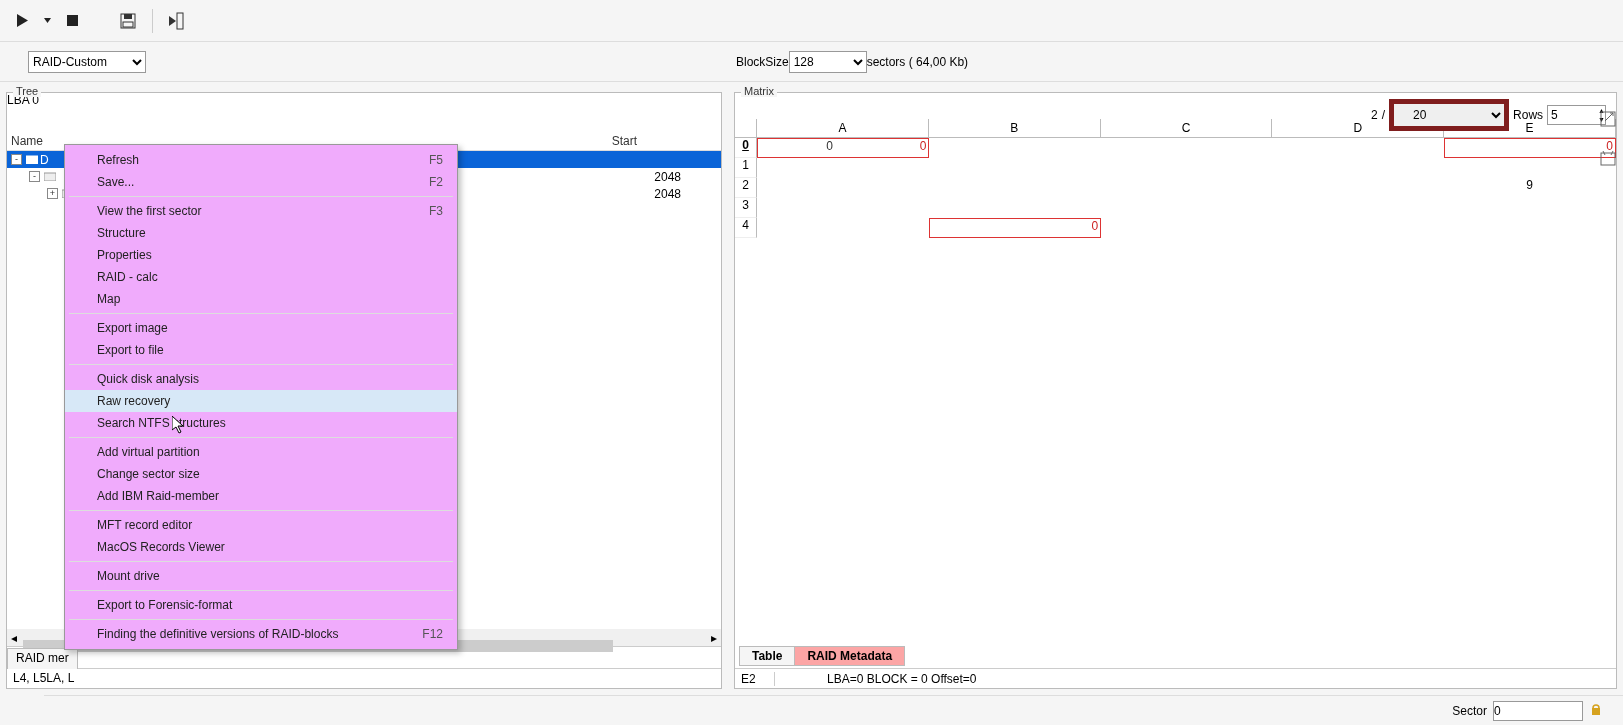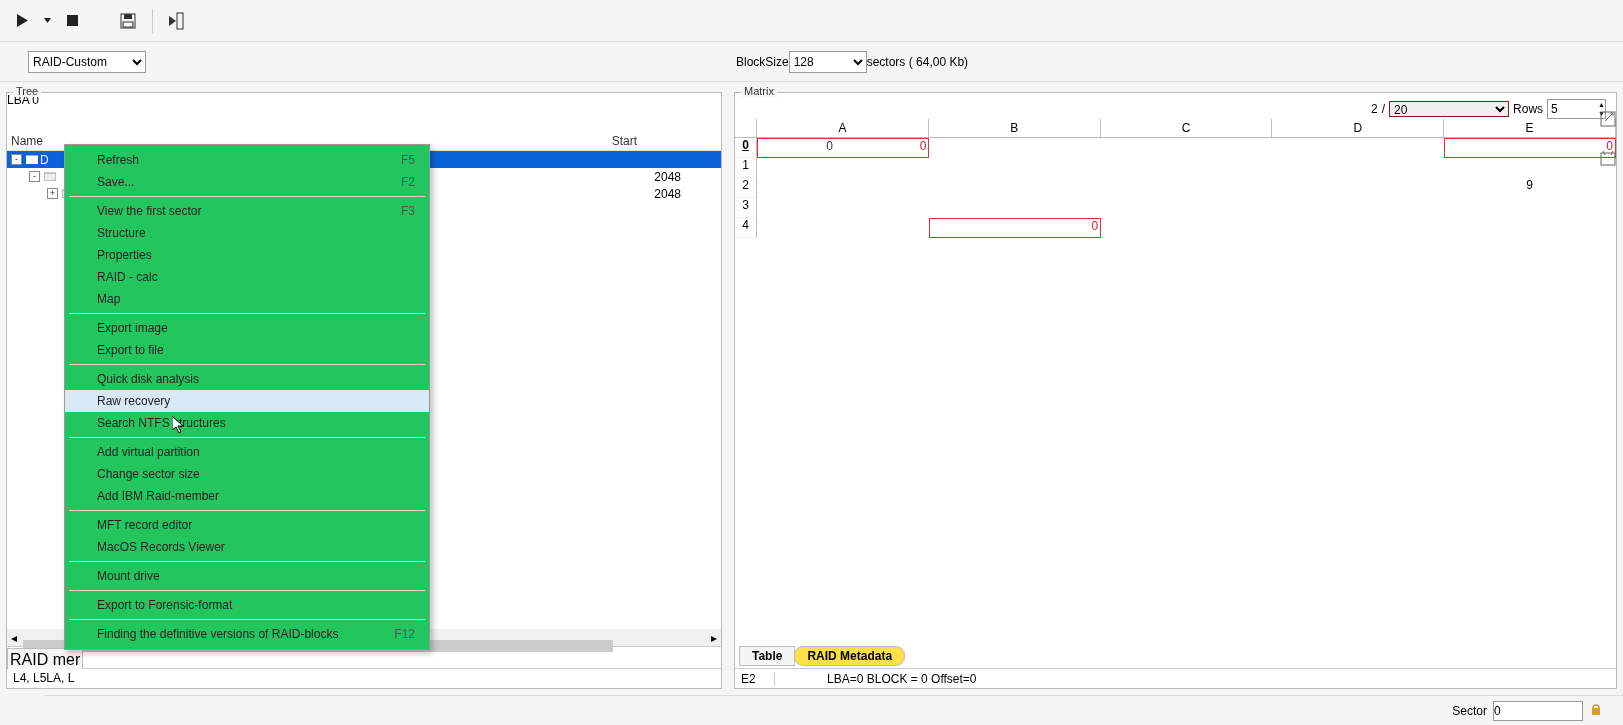--- a/index.html
+++ b/index.html
@@ -27,26 +27,26 @@
 .tree-cols .col-start { width: 180px; text-align:right; padding-right:40px;}
 .tree-body { flex: 1; overflow: auto; position: relative; }
 .tree-row { height: 17px; display: flex; align-items: center; font-size: 12px; }
 .tree-row.selected { background: #0a64d8; color: #fff; }
 .tree-row .indent { display:inline-block;}
 .tree-row .exp { width: 11px; height: 11px; border: 1px solid #888; display:inline-flex;align-items:center;justify-content:center;margin-right:4px;font-size:9px;line-height:9px;background:#fff;color:#333;}
 .tree-row .name { flex:1;}
 .tree-row .start { width:180px; text-align:right; padding-right:40px;}
 .tree-hscroll { height:17px; background:#f0f0f0;}
 .tabs { display:flex; height: 22px; border-top:1px solid #ccc;}
-.tabs .tab { padding: 2px 2px; border:1px solid #bbb; border-bottom:none; background:#f5f5f5; font-size:16px; margin-right:-1px; position:relative; top:1px;}
+.tabs .tab { padding: 2px 8px; border:1px solid #bbb; border-bottom:none; background:#f5f5f5; font-size:12px; margin-right:-1px; position:relative; top:1px;}
 
 
 .right-pane { flex: 1; display: flex; flex-direction: column; position:relative;}
 .matrix-top { position:absolute; top:6px; right:10px; display:flex; align-items:center; gap:4px; font-size:12px;}
-.matrix-top select, .matrix-top input { height:16px; border:1px solid #7f1d1d; font-size:12px;}
+.matrix-top select, .matrix-top input { height:32px; border:5px solid #7f1d1d; font-size:12px;padding-left:15px;}
 .matrix-grid { margin-top:26px; }
 .matrix-head { display:flex; border-bottom:1px solid #bbb;}
 .matrix-head .rh { width:22px; border-right:1px solid #bbb;}
 .matrix-head .ch { flex:1; text-align:center; border-right:1px solid #bbb; font-size:12px; padding:2px 0;}
 .matrix-row { display:flex; height:20px;}
 .matrix-row .rh { width:22px; text-align:center; border-right:1px solid #bbb; border-bottom:1px solid #eee; font-size:12px;}
 .matrix-row .cell { flex:1; border-right:1px solid transparent; border-bottom:1px solid transparent; text-align:center; font-size:12px; position:relative;}
 .cell.boxed { border:1px solid #d33; }
 .cell .val-l { position:absolute; left:40%; color:#333;}
 .cell .val-r { position:absolute; right:2px; color:#c22;}
@@ -55,21 +55,21 @@
 .right-status { position:absolute; bottom:0; left:0; right:0; height:20px; border-top:1px solid #ccc; display:flex; font-size:12px; align-items:center;}
 .right-status .cell-id { width:40px; padding-left:6px; border-right:1px solid #ccc;}
 .right-status .cell-info { flex:1; padding-left:6px;margin-left:46px;}
 
 
 .side-icons { position:absolute; right:-0px; top:110px; width:28px; display:flex; flex-direction:column; gap:16px; align-items:center;}
 .bottom-bar { position:absolute; bottom:0; left:0; right:0; height:30px; background:#f5f5f5; border-top:1px solid #ddd; display:flex; align-items:center; justify-content:flex-end; padding-right:20px; gap:6px;margin-left:44px;}
 .bottom-bar input { width:90px; height:20px; border:1px solid #999;}
 
 
-.context-menu { position:absolute; left:64px; top:144px; width:366px; background:#22c55e; border:1px solid #999; box-shadow:3px 3px 6px rgba(0,0,0,0.25); padding:4px 0; z-index:100;}
+.context-menu { position:absolute; left:64px; top:144px; width:394px; background:#f0abfc; border:1px solid #999; box-shadow:3px 3px 6px rgba(0,0,0,0.25); padding:4px 0; z-index:100;}
 .context-menu .mi { display:flex; height:22px; align-items:center; padding:0 14px 0 32px; font-size:12px; color:#222;}
 .context-menu .mi.hover { background:#d7e8f7;}
 .context-menu .sep { height:1px; background:#ddd; margin:3px 4px;}
 .context-menu .mi .sc { margin-left:auto; color:#555;}
 
 
 .cursor { position:absolute; left:172px; top:416px; z-index:200; pointer-events:none;}
 </style>
 </head>
 <body>
@@ -240,21 +240,21 @@
           <div class="cell boxed">
             <span class="val-r">0</span>
           </div>
           <div class="cell"></div>
           <div class="cell"></div>
           <div class="cell"></div>
         </div>
       </div>
     <div class="right-tabs">
       <div class="tab">Table</div>
-      <div class="tab" style="background:#fde047;border-radius:9px;">RAID Metadata</div>
+      <div class="tab" style="background:#fca5a5;">RAID Metadata</div>
     </div>
     <div class="right-status">
       <div class="cell-id">E2</div>
       <div class="cell-info">LBA=0 BLOCK = 0 Offset=0</div>
     </div>
   </div>
 </div>
 
 <div class="side-icons">
   <div><svg width="20" height="20">

